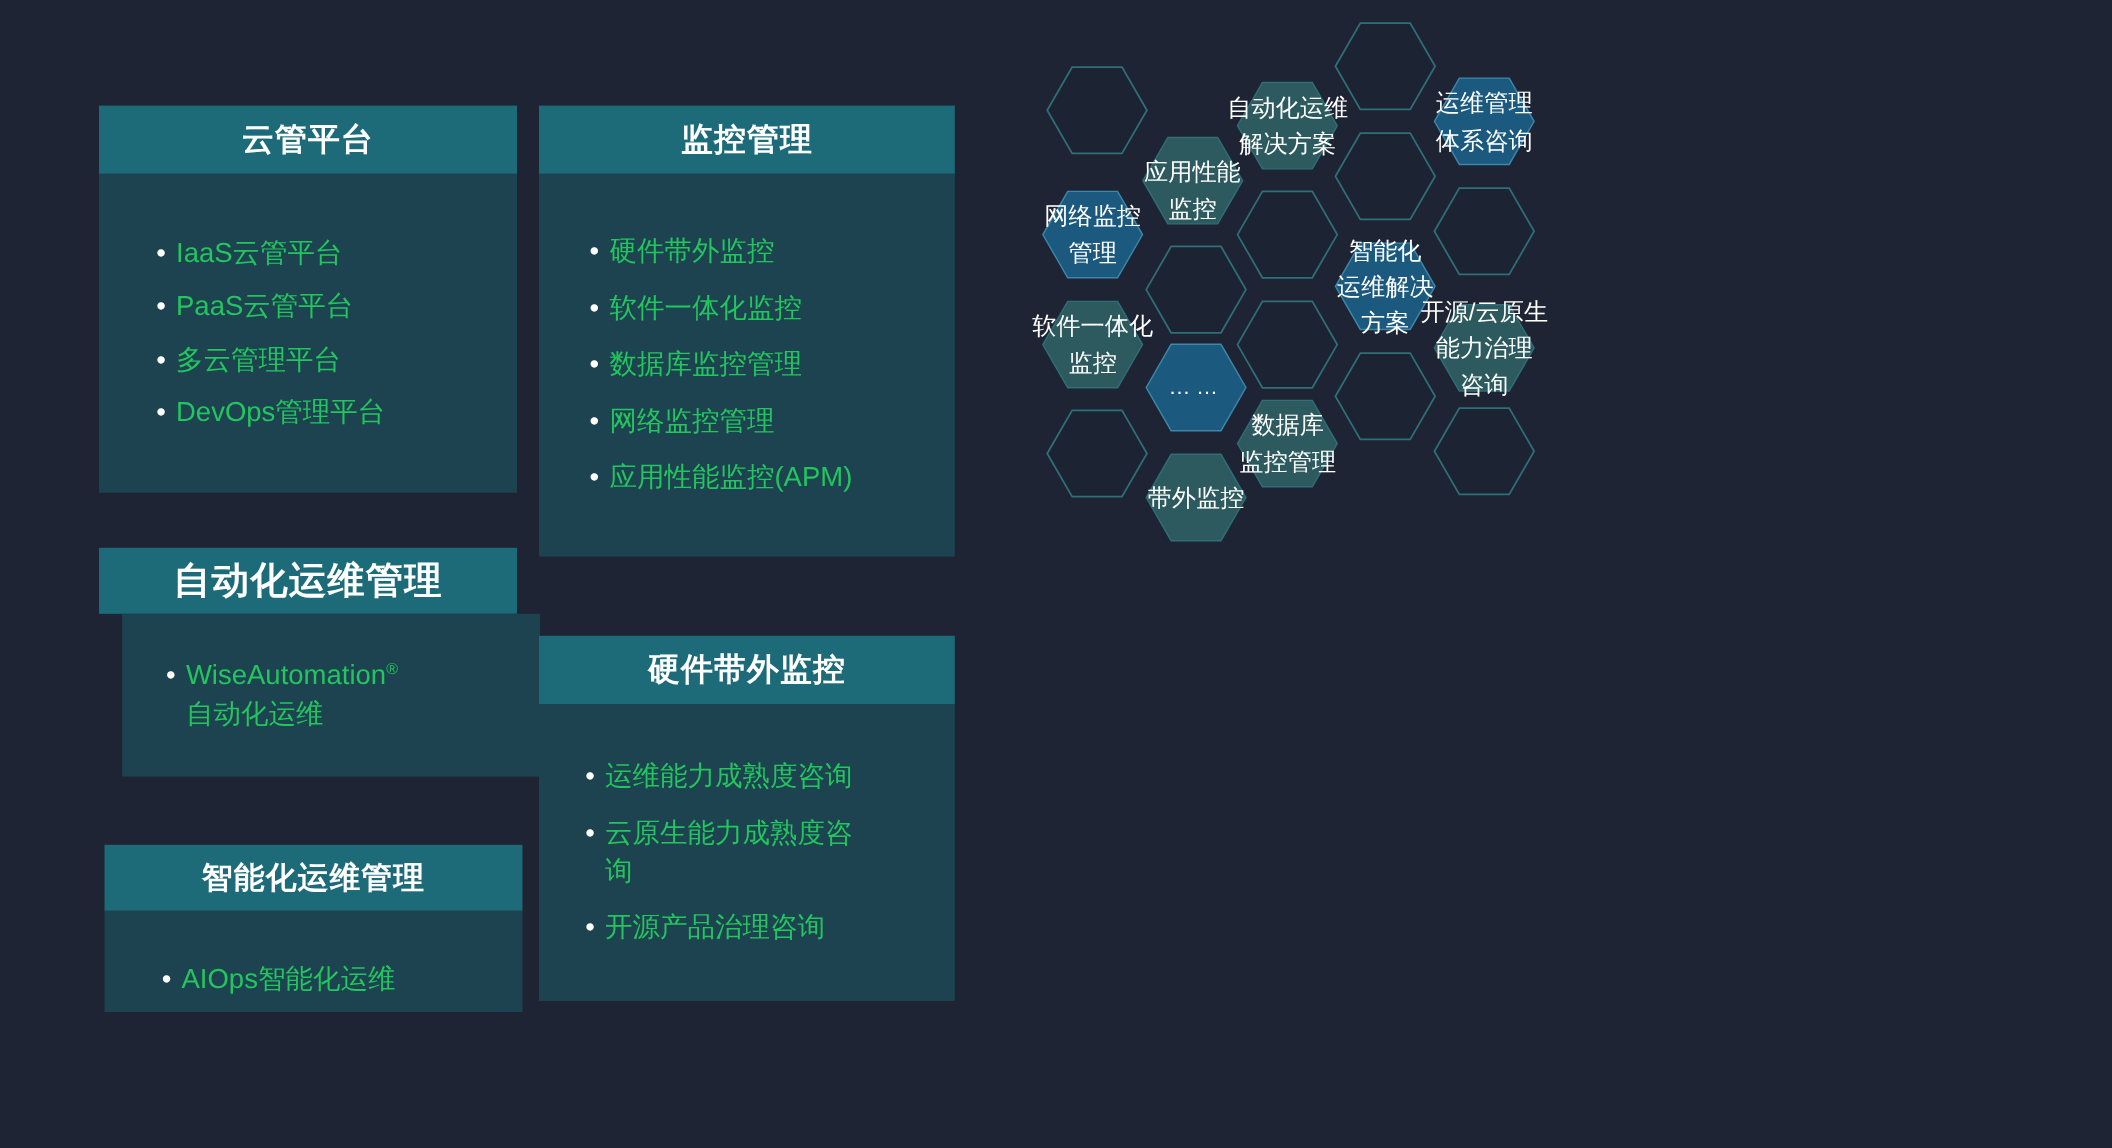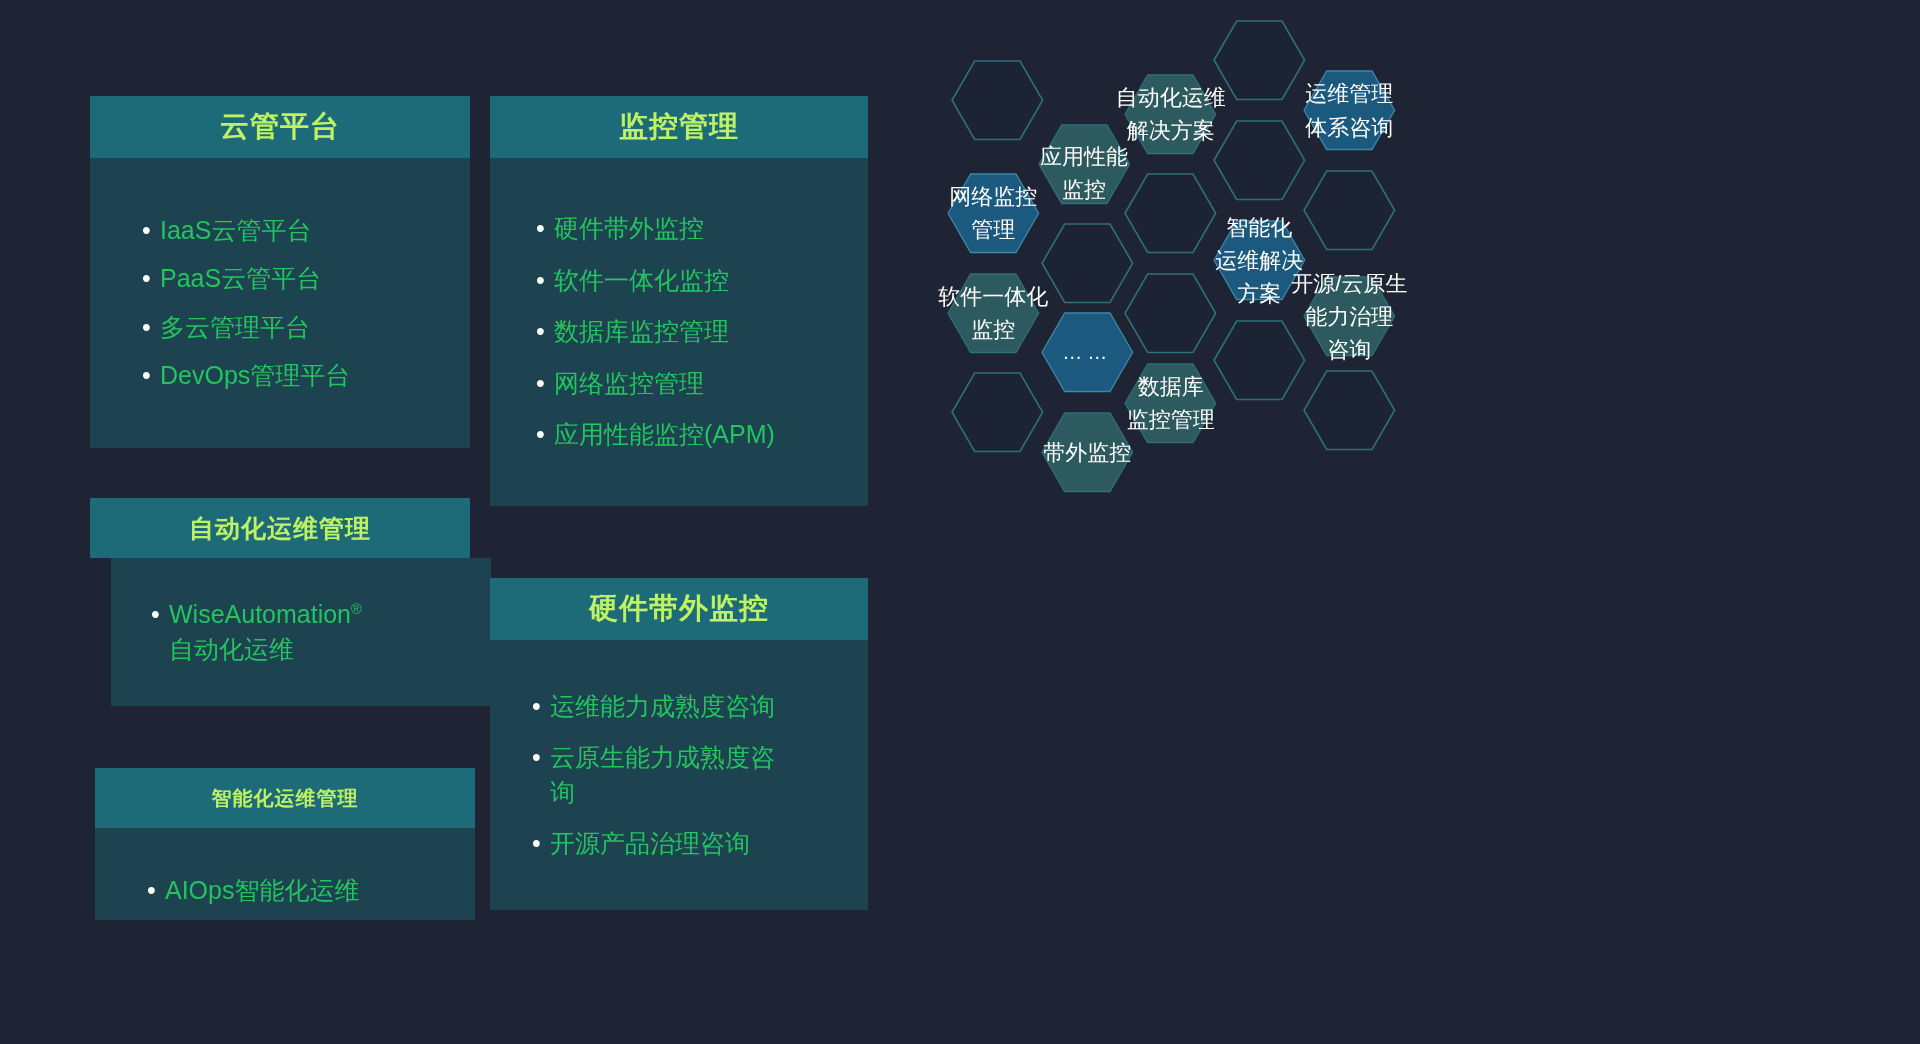--- a/index.html
+++ b/index.html
@@ -32,21 +32,21 @@
   }
 
   .card {
     position: absolute;
     box-sizing: border-box;
   }
   .card-header {
     box-sizing: border-box;
     width: 100%;
     background: #1d6b78;
-    color: #bef264;
+    color: #ffffff;
     font-weight: bold;
     text-align: center;
     letter-spacing: 1px;
     display: flex;
     align-items: center;
     justify-content: center;
   }
   .card-body {
     box-sizing: border-box;
     width: 100%;
@@ -83,26 +83,26 @@
     line-height: 0;
   }
 
   
   #card-cloud            { left: 90px;  top: 96px;  width: 380px; }
   #card-cloud .card-header { height: 62px; font-size: 29px; }
   #card-cloud .card-body   { height: 290px; padding: 18px 16px 18px 48px; }
   #card-cloud .card-body li { font-size: 25px; margin: 13px 0; }
 
   #card-auto             { left: 90px;  top: 498px; width: 380px; }
-  #card-auto .card-header  { height: 60px; font-size: 25px; }
+  #card-auto .card-header  { height: 60px; font-size: 34px; }
   #card-auto .card-body    { height: 148px; padding: 14px 14px 14px 36px; margin-left: 21px; }
   #card-auto .card-body li { font-size: 25px; }
 
   #card-aiops            { left: 95px;  top: 768px; width: 380px; }
-  #card-aiops .card-header { height: 60px; font-size: 20px; }
+  #card-aiops .card-header { height: 60px; font-size: 28px; }
   #card-aiops .card-body   { height: 92px; padding: 12px 12px 12px 48px; justify-content: flex-end; }
   #card-aiops .card-body li{ font-size: 25px; }
 
   #card-monitor          { left: 490px; top: 96px;  width: 378px; }
   #card-monitor .card-header { height: 62px; font-size: 29px; }
   #card-monitor .card-body   { height: 348px; padding: 16px 14px 16px 42px; }
   #card-monitor .card-body li{ font-size: 25px; margin: 16px 0; }
 
   #card-consult          { left: 490px; top: 578px; width: 378px; }
   #card-consult .card-header { height: 62px; font-size: 29px; }

